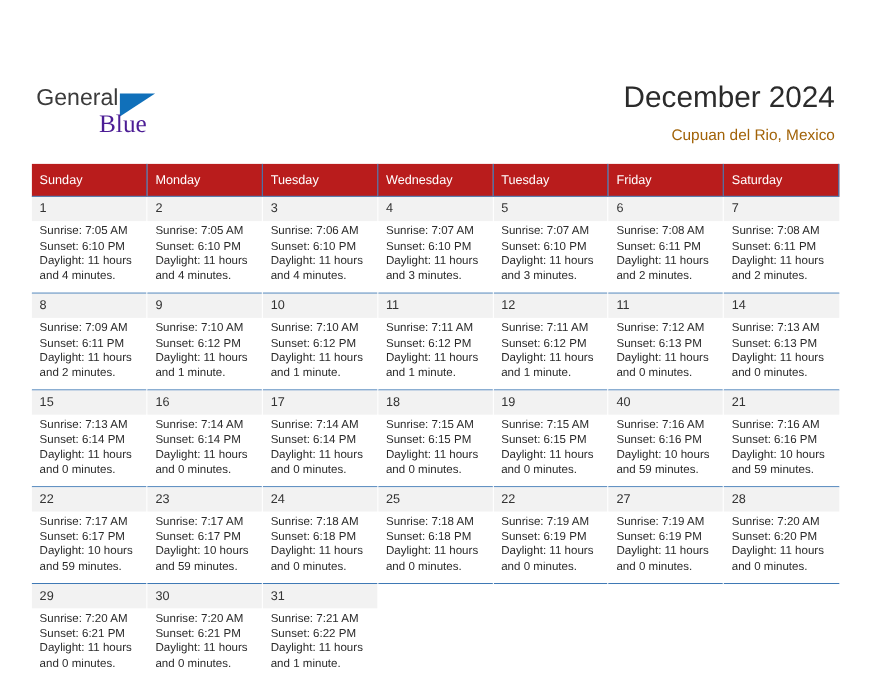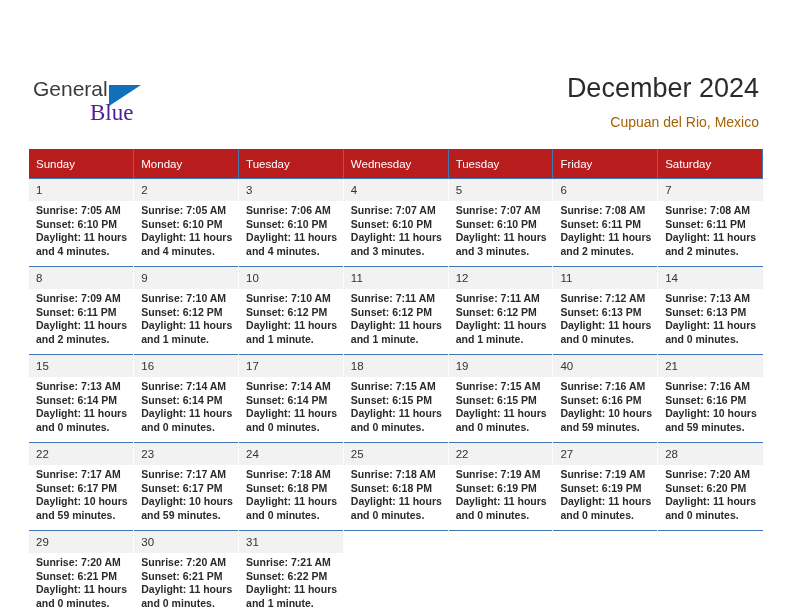--- a/index.html
+++ b/index.html
@@ -137,21 +137,20 @@
   }
   .cell-empty .daynum {
     background: #ffffff;
     color: transparent;
   }
   .info {
     padding: 3px 6px 0 7px;
     font-size: 10.5px;
     line-height: 13.6px;
     color: #2a2a2a;
-    font-weight: bold;
   }
   .info div {
     white-space: nowrap;
   }
 </style>
 </head>
 <body>
 
 <div class="page">
 

